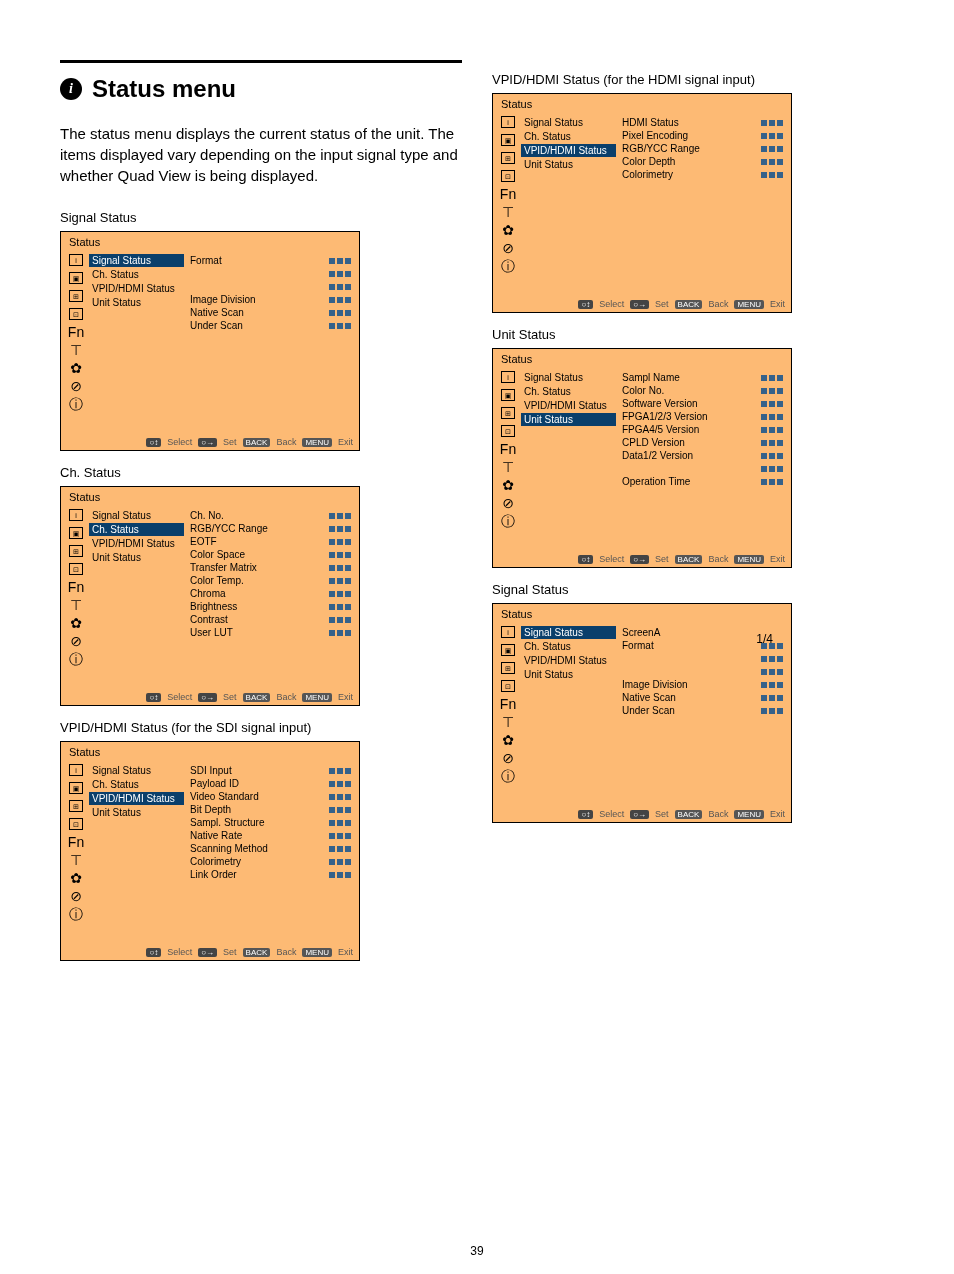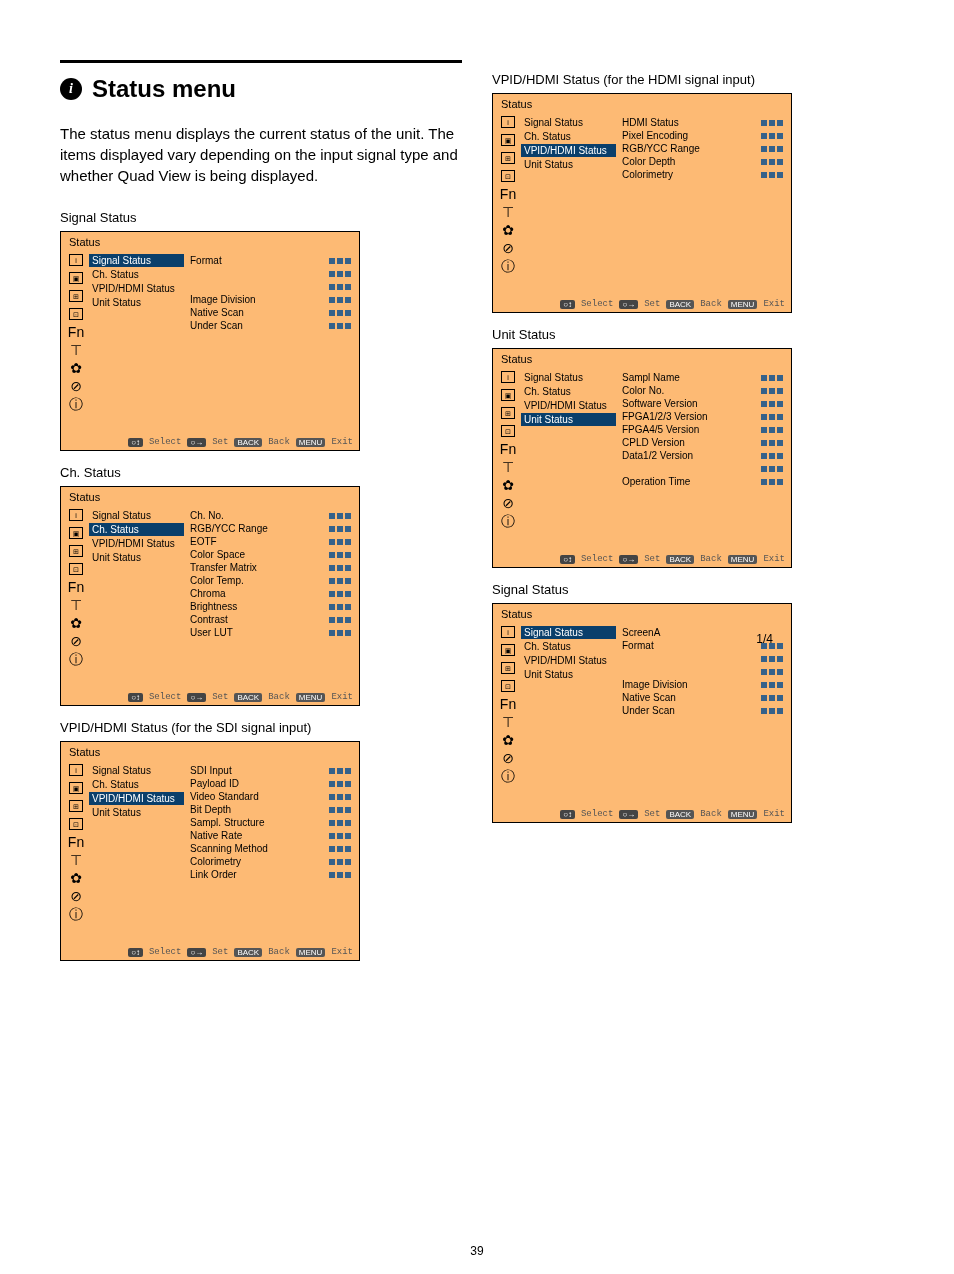--- a/index.html
+++ b/index.html
@@ -49,21 +49,21 @@
   .field-col .frow { display: flex; justify-content: space-between; padding: 1px 0; align-items: center; min-height: 13px; }
   .bars { display: inline-flex; gap: 2px; }
   .bars span { width: 6px; height: 6px; background: #35618a; display: inline-block; }
   .page-ind { position: absolute; top: 28px; right: 18px; font-size: 12px; }
   .footer {
     position: absolute; bottom: 3px; right: 6px;
     display: flex; gap: 6px; align-items: center; font-size: 9px;
   }
   .chip { background: #444; color: #fff; border-radius: 2px; padding: 0 3px; font-size: 8px; }
   .chip.bg { background: #555; }
-  .footer .lbl { color: #555; font-family: Liberation Mono, monospace; }
+  .footer .lbl { color: #555; }
   .page-num { position: absolute; bottom: 16px; left: 0; right: 0; text-align: center; font-size: 12px; }
 </style>
 </head>
 <body>
 
 <div class="columns">
 
   <div class="col">
     <div class="hr"></div>
     <div class="h1-row">

